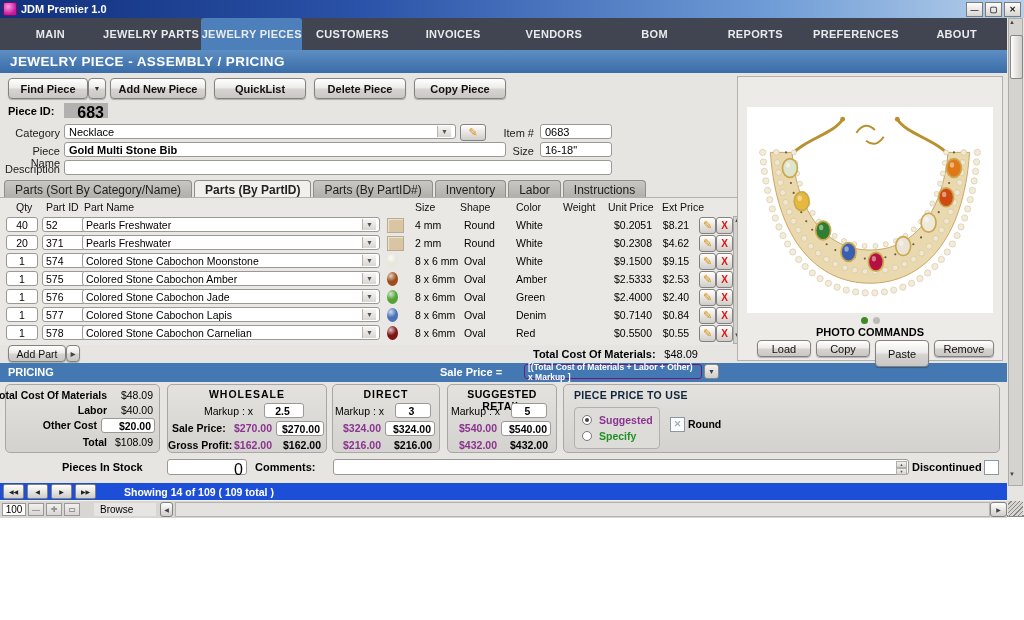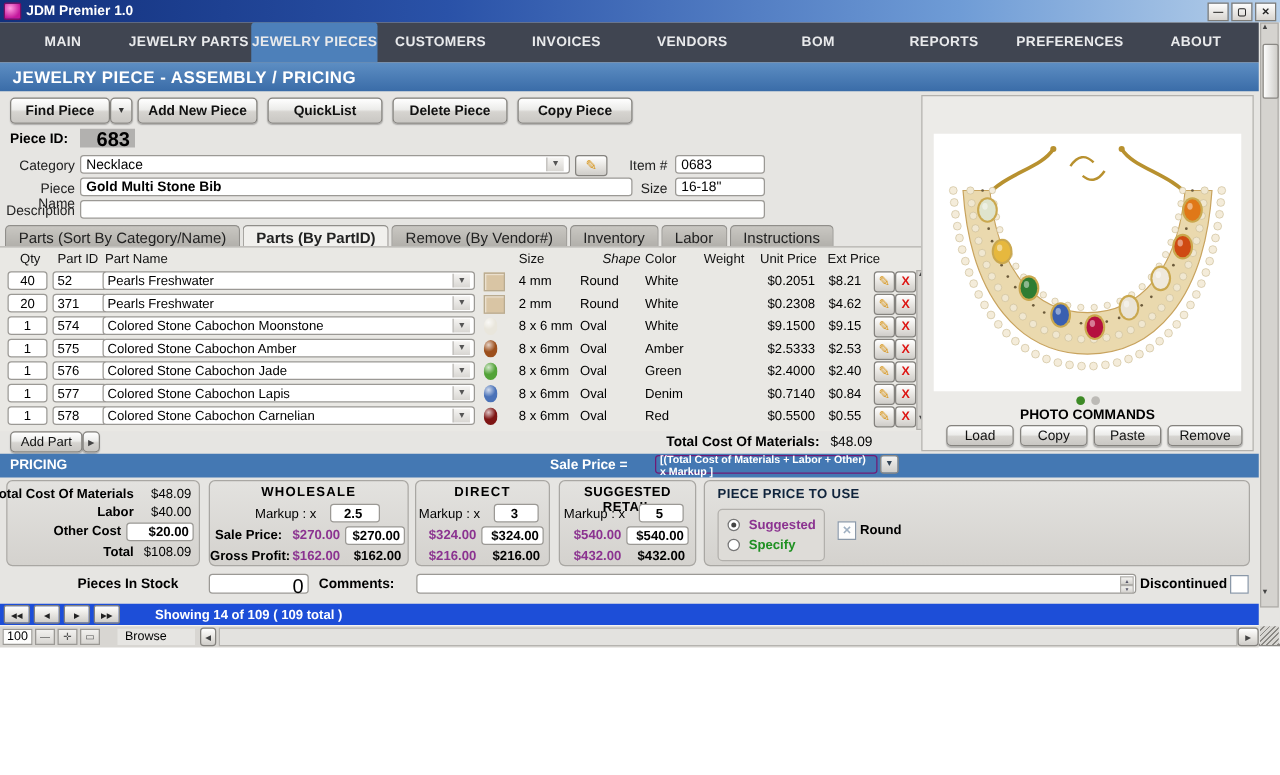--- a/index.html
+++ b/index.html
@@ -64,21 +64,21 @@
   .ptabs{position:absolute;left:4px;top:180px;height:17px;display:flex;gap:2px;}
   .ptab{padding:2px 10px 0 10px;font-size:12px;color:#222;background:linear-gradient(#c9c7c2,#b2b0ab);
     border:1px solid #908e8a;border-bottom:none;border-radius:4px 4px 0 0;}
   .ptab.active{background:#f1f0ed;font-weight:bold;}
 
   
   .ptable{position:absolute;left:0;top:197px;width:746px;height:147px;background:#e9e8e4;
     border-top:1px solid #b3b1ad;}
   .phead{position:absolute;left:0;top:0;width:100%;height:18px;font-size:10.5px;color:#111;}
   .phead span{position:absolute;top:3px;}
-  .h-qty{left:16px;}.h-pid{left:46px;}.h-name{left:84px;}.h-size{left:415px;}.h-shape{left:482px;font-style:italic;}
+  .h-qty{left:16px;}.h-pid{left:46px;}.h-name{left:84px;}.h-size{left:415px;}.h-shape{left:460px;}
   .h-color{left:516px;}.h-weight:{left:563px;}.h-weight{left:563px;}.h-uprice{left:608px;}.h-eprice{left:662px;}
   .prow{position:absolute;left:0;width:746px;height:18px;font-size:10.5px;}
   .cell-in{position:absolute;top:1px;height:15px;background:#fff;border:1px solid #9b9995;border-radius:3px;
     box-sizing:border-box;display:flex;align-items:center;padding:0 3px;}
   .c-qty{left:6px;width:32px;justify-content:center;}
   .c-pid{left:42px;width:44px;}
   .c-name{left:82px;width:298px;}
   .c-thumb{position:absolute;left:387px;top:2px;}
   .thumb-pearl{display:block;width:15px;height:13px;border:1px solid #b9ab90;
     background:var(--stone);box-shadow:inset 1px 1px 1px #fff8;}
@@ -184,21 +184,21 @@
 
   
   .photopanel{position:absolute;left:737px;top:76px;width:266px;height:285px;background:#ecebe8;
     border:1px solid #b3b1ad;box-sizing:border-box;}
   .photowhite{position:absolute;left:9px;top:30px;width:246px;height:206px;background:#fff;}
   .photodots{position:absolute;left:0;top:240px;width:100%;display:flex;justify-content:center;gap:5px;}
   .pdot{width:7px;height:7px;border-radius:50%;}
   .photolabel{position:absolute;left:0;top:249px;width:100%;text-align:center;font-weight:bold;font-size:11px;}
   .ph-load{left:19px;top:263px;width:54px;height:17px;font-weight:normal;}
   .ph-copy{left:78px;top:263px;width:54px;height:17px;font-weight:normal;}
-  .ph-paste{left:137px;top:263px;width:54px;height:17px;font-weight:normal;}
+  .ph-paste{left:137px;top:263px;width:54px;height:27px;font-weight:normal;}
   .ph-remove{left:196px;top:263px;width:60px;height:17px;font-weight:normal;}
 </style>
 </head>
 <body>
 
 <div class="app">
 
   <div class="titlebar">
     <span class="appicon"></span>
     <span>JDM Premier 1.0</span>
@@ -259,21 +259,21 @@
   </div>
 
   <span class="flabel" style="left:2px;top:163px;">Description</span>
   <div class="finput" style="left:64px;top:160px;width:548px;">
     <span></span>
   </div>
 
   <div class="ptabs">
     <div class="ptab">Parts (Sort By Category/Name)</div>
     <div class="ptab active">Parts (By PartID)</div>
-    <div class="ptab">Remove (By Vendor#)</div>
+    <div class="ptab">Parts (By PartID#)</div>
     <div class="ptab">Inventory</div>
     <div class="ptab">Labor</div>
     <div class="ptab">Instructions</div>
   </div>
 
   <div class="ptable">
     <div class="phead">
       <span class="h-qty">Qty</span>
       <span class="h-pid">Part ID</span>
       <span class="h-name">Part Name</span>

